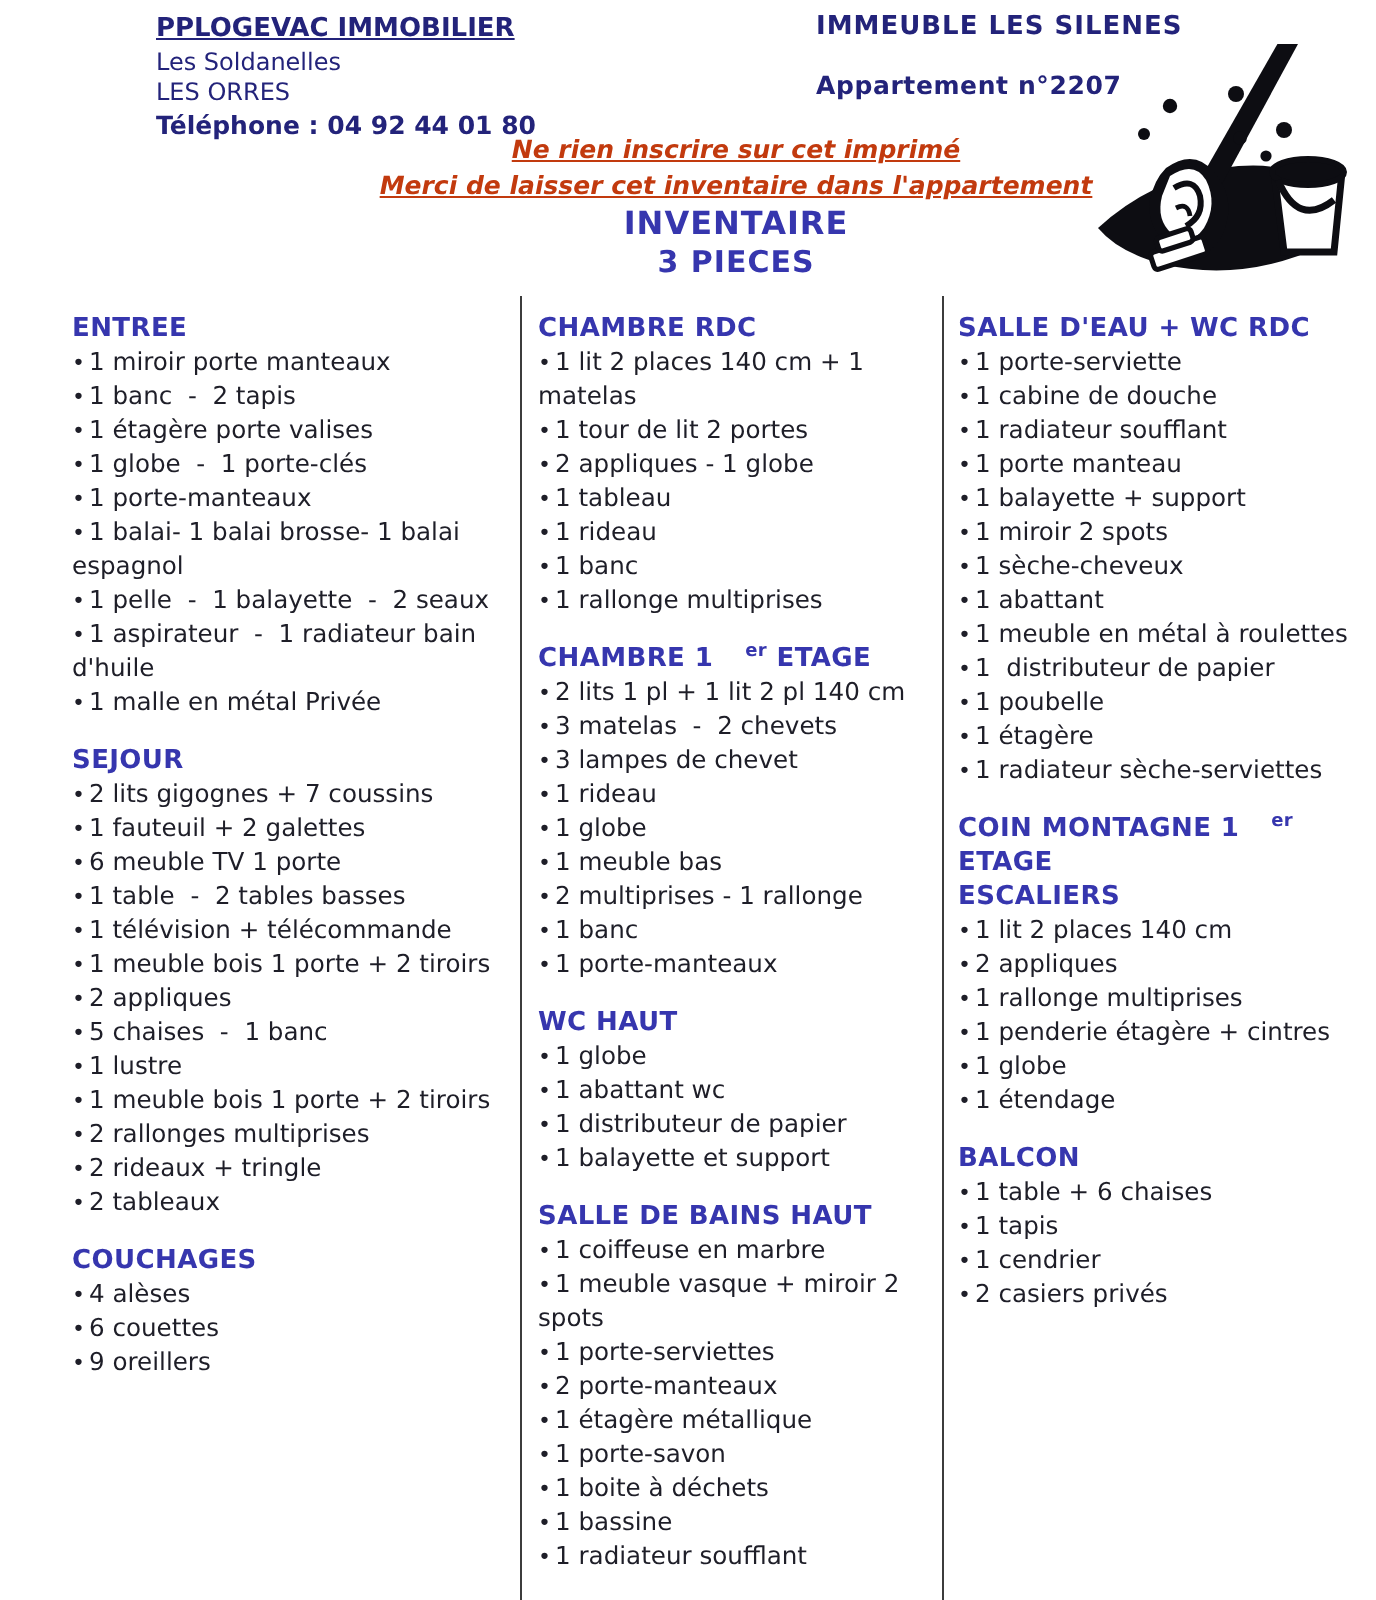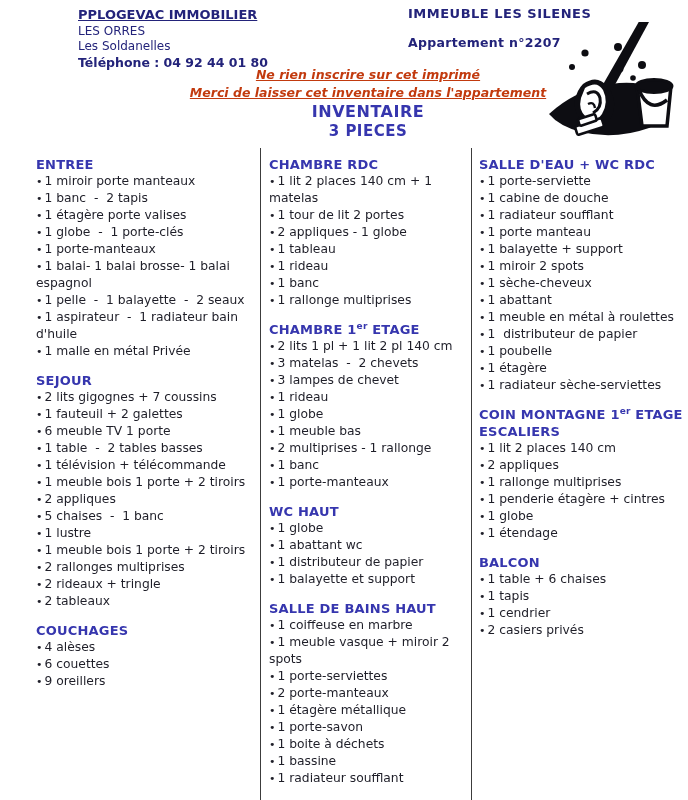--- a/index.html
+++ b/index.html
@@ -24,31 +24,31 @@
   .doc-subtitle{left:48px;top:122px;width:640px;text-align:center;font-size:15px;font-weight:bold;color:var(--blue);letter-spacing:.5px;}
   .clipart{left:545px;top:22px;width:130px;height:120px;}
   
   .grid{position:absolute;left:30px;top:148px;width:658px;bottom:0;display:flex;}
   .col{box-sizing:border-box;padding-top:8px;}
   .col-1{width:230px;padding-left:6px;}
   .col-2{width:212px;border-left:1px solid var(--line);border-right:1px solid var(--line);padding-left:8px;padding-right:4px;}
   .col-3{flex:1;padding-left:7px;}
   .section{margin-bottom:12px;}
   .sec-title{color:var(--blue);font-weight:bold;font-size:13px;line-height:17px;letter-spacing:.2px;}
-  .sec-title sup{font-size:9px;line-height:0;}
+  .sec-title sup{font-size:9px;line-height:0;margin-left:16px;}
   .item{font-size:12.3px;line-height:17px;color:var(--ink);white-space:pre-wrap;}
   .bullet{font-size:11px;margin-right:2px;}
 </style>
 </head>
 <body style="--navy: #23237a; --blue: #3636ae; --red: #c23a0e; --ink: #1e1e28; --line: #3c3c3c;">
 
 <div class="abs agency">
   <div class="agency-name">PPLOGEVAC IMMOBILIER</div>
+  <div class="agency-sub">Les Soldanelles</div>
   <div class="agency-sub">LES ORRES</div>
-  <div class="agency-sub">Les Soldanelles</div>
   <div class="agency-phone">Téléphone : 04 92 44 01 80</div>
 </div>
 
 <div class="abs building">
   <div class="building-name">IMMEUBLE LES SILENES</div>
   <div class="apartment">Appartement n°2207</div>
 </div>
 
 <div class="abs notices">
   <div class="notice">Ne rien inscrire sur cet imprimé</div>

